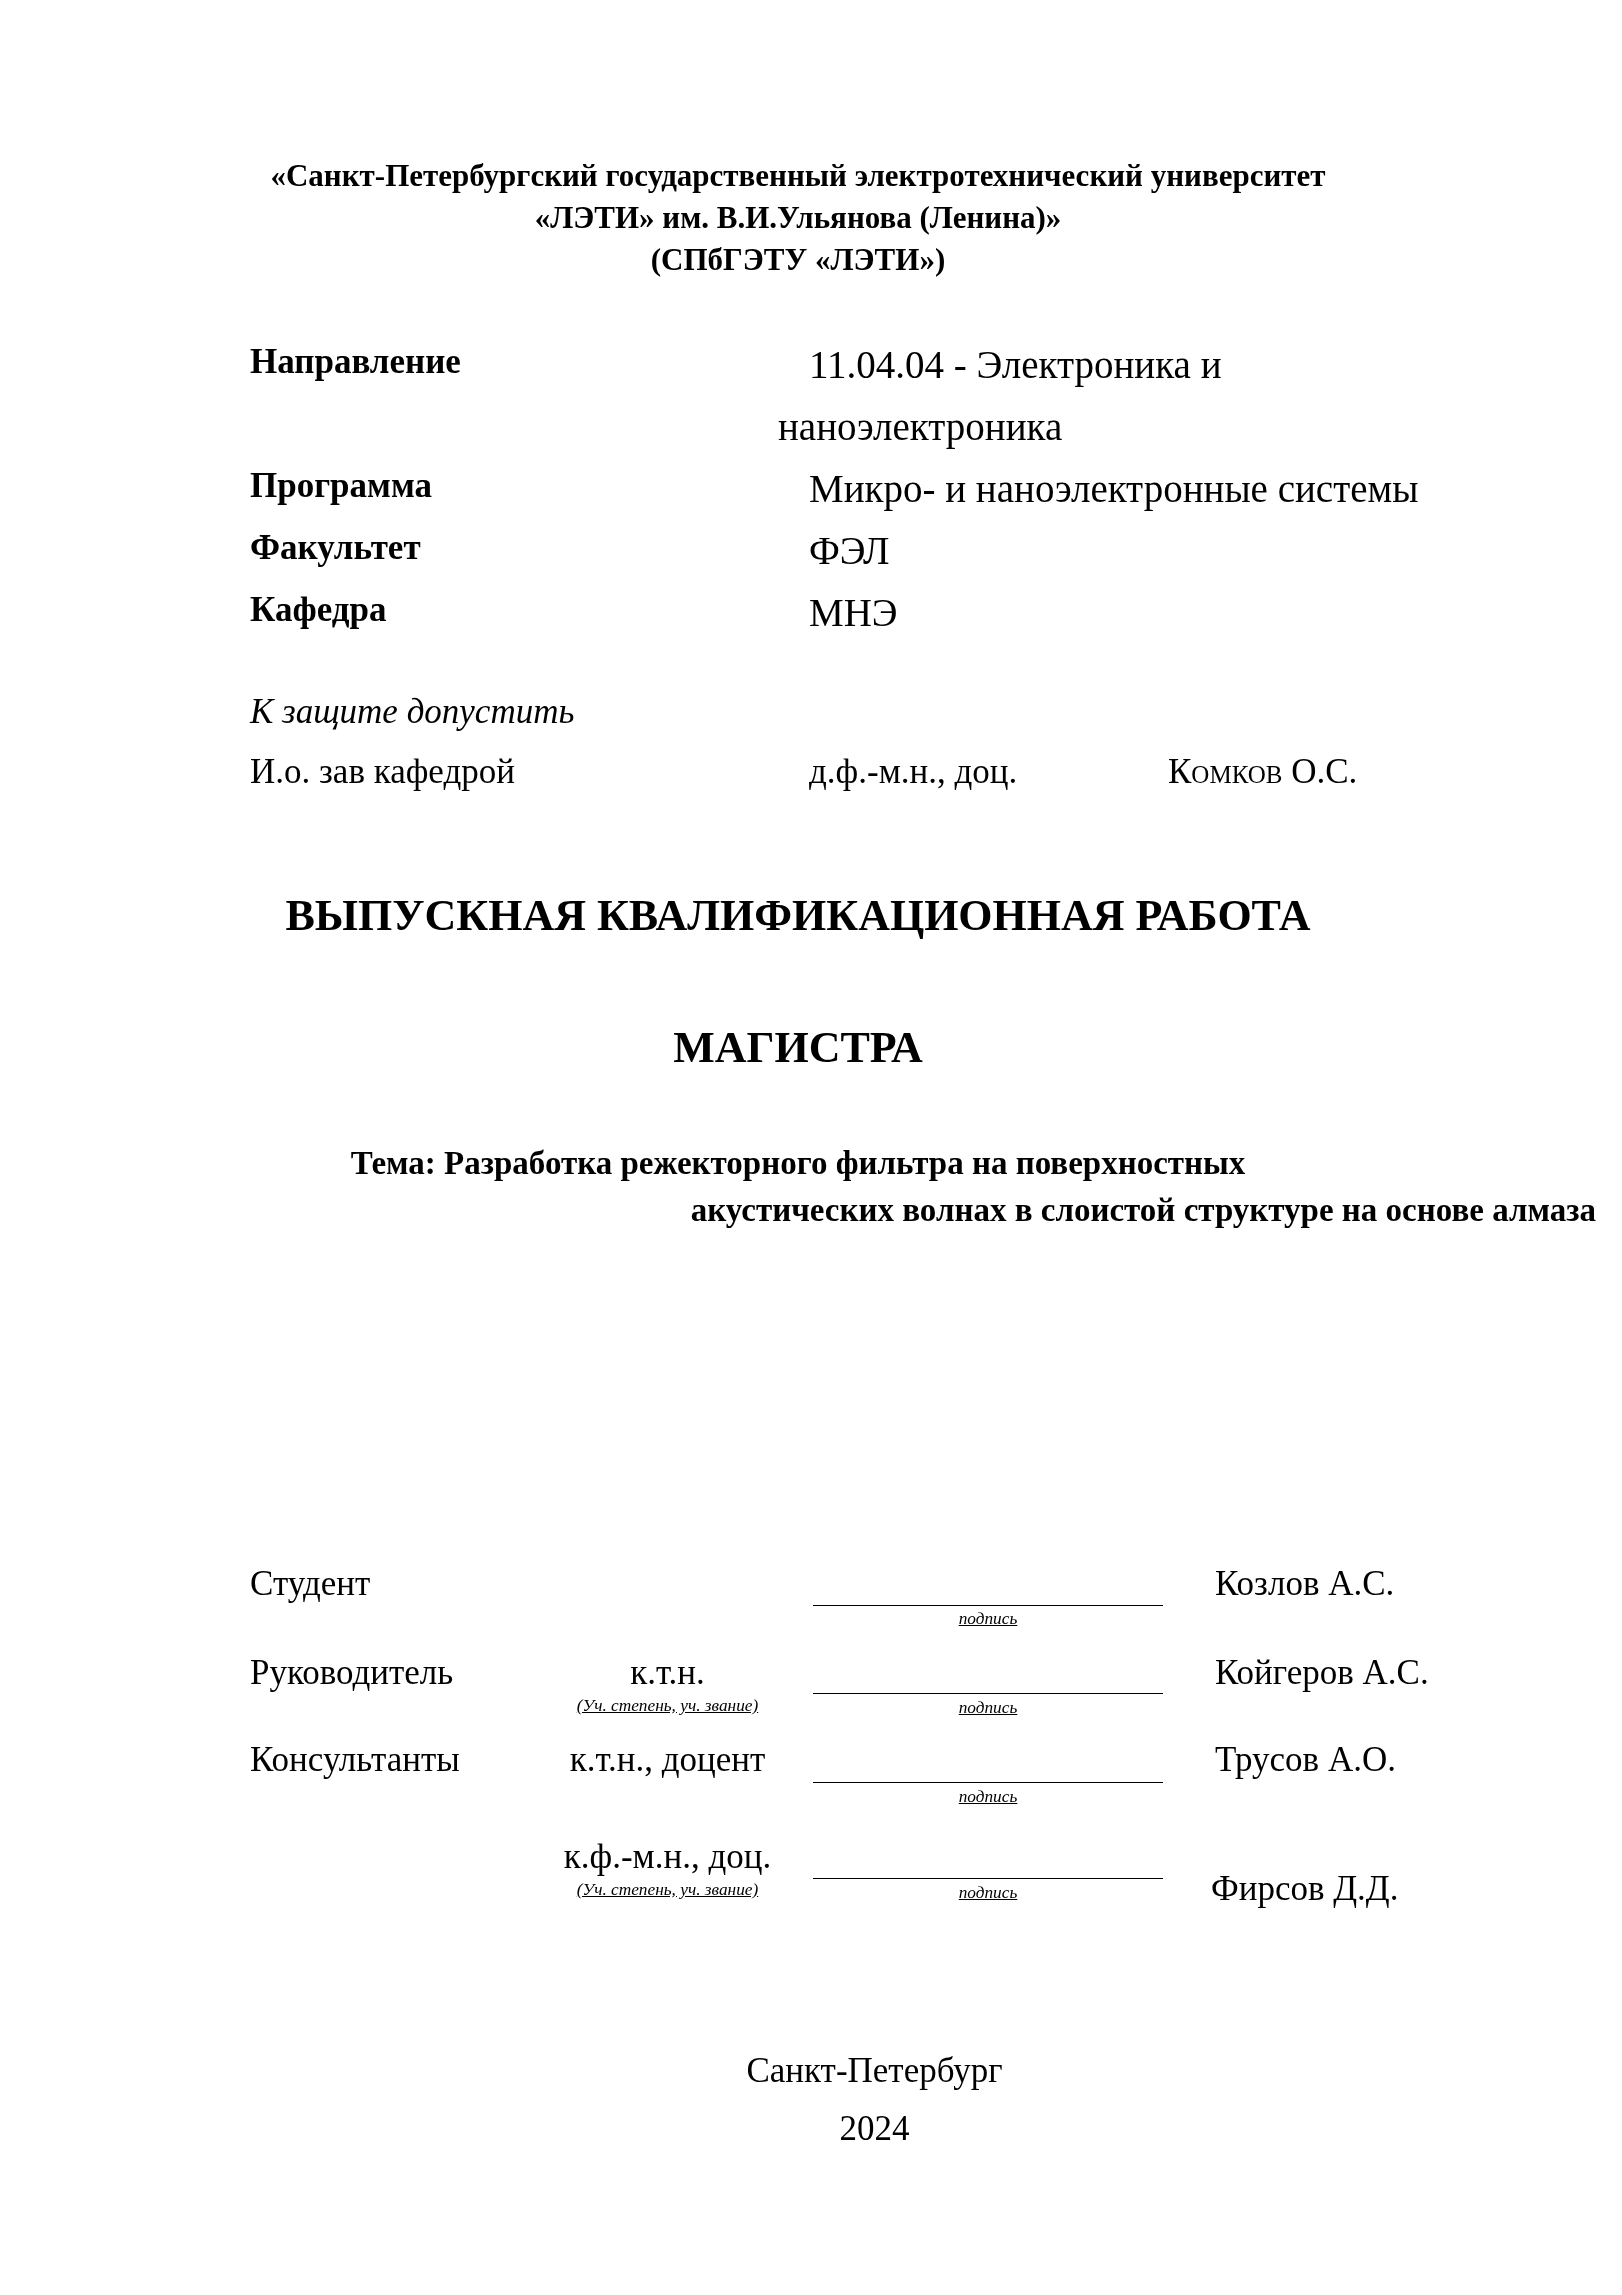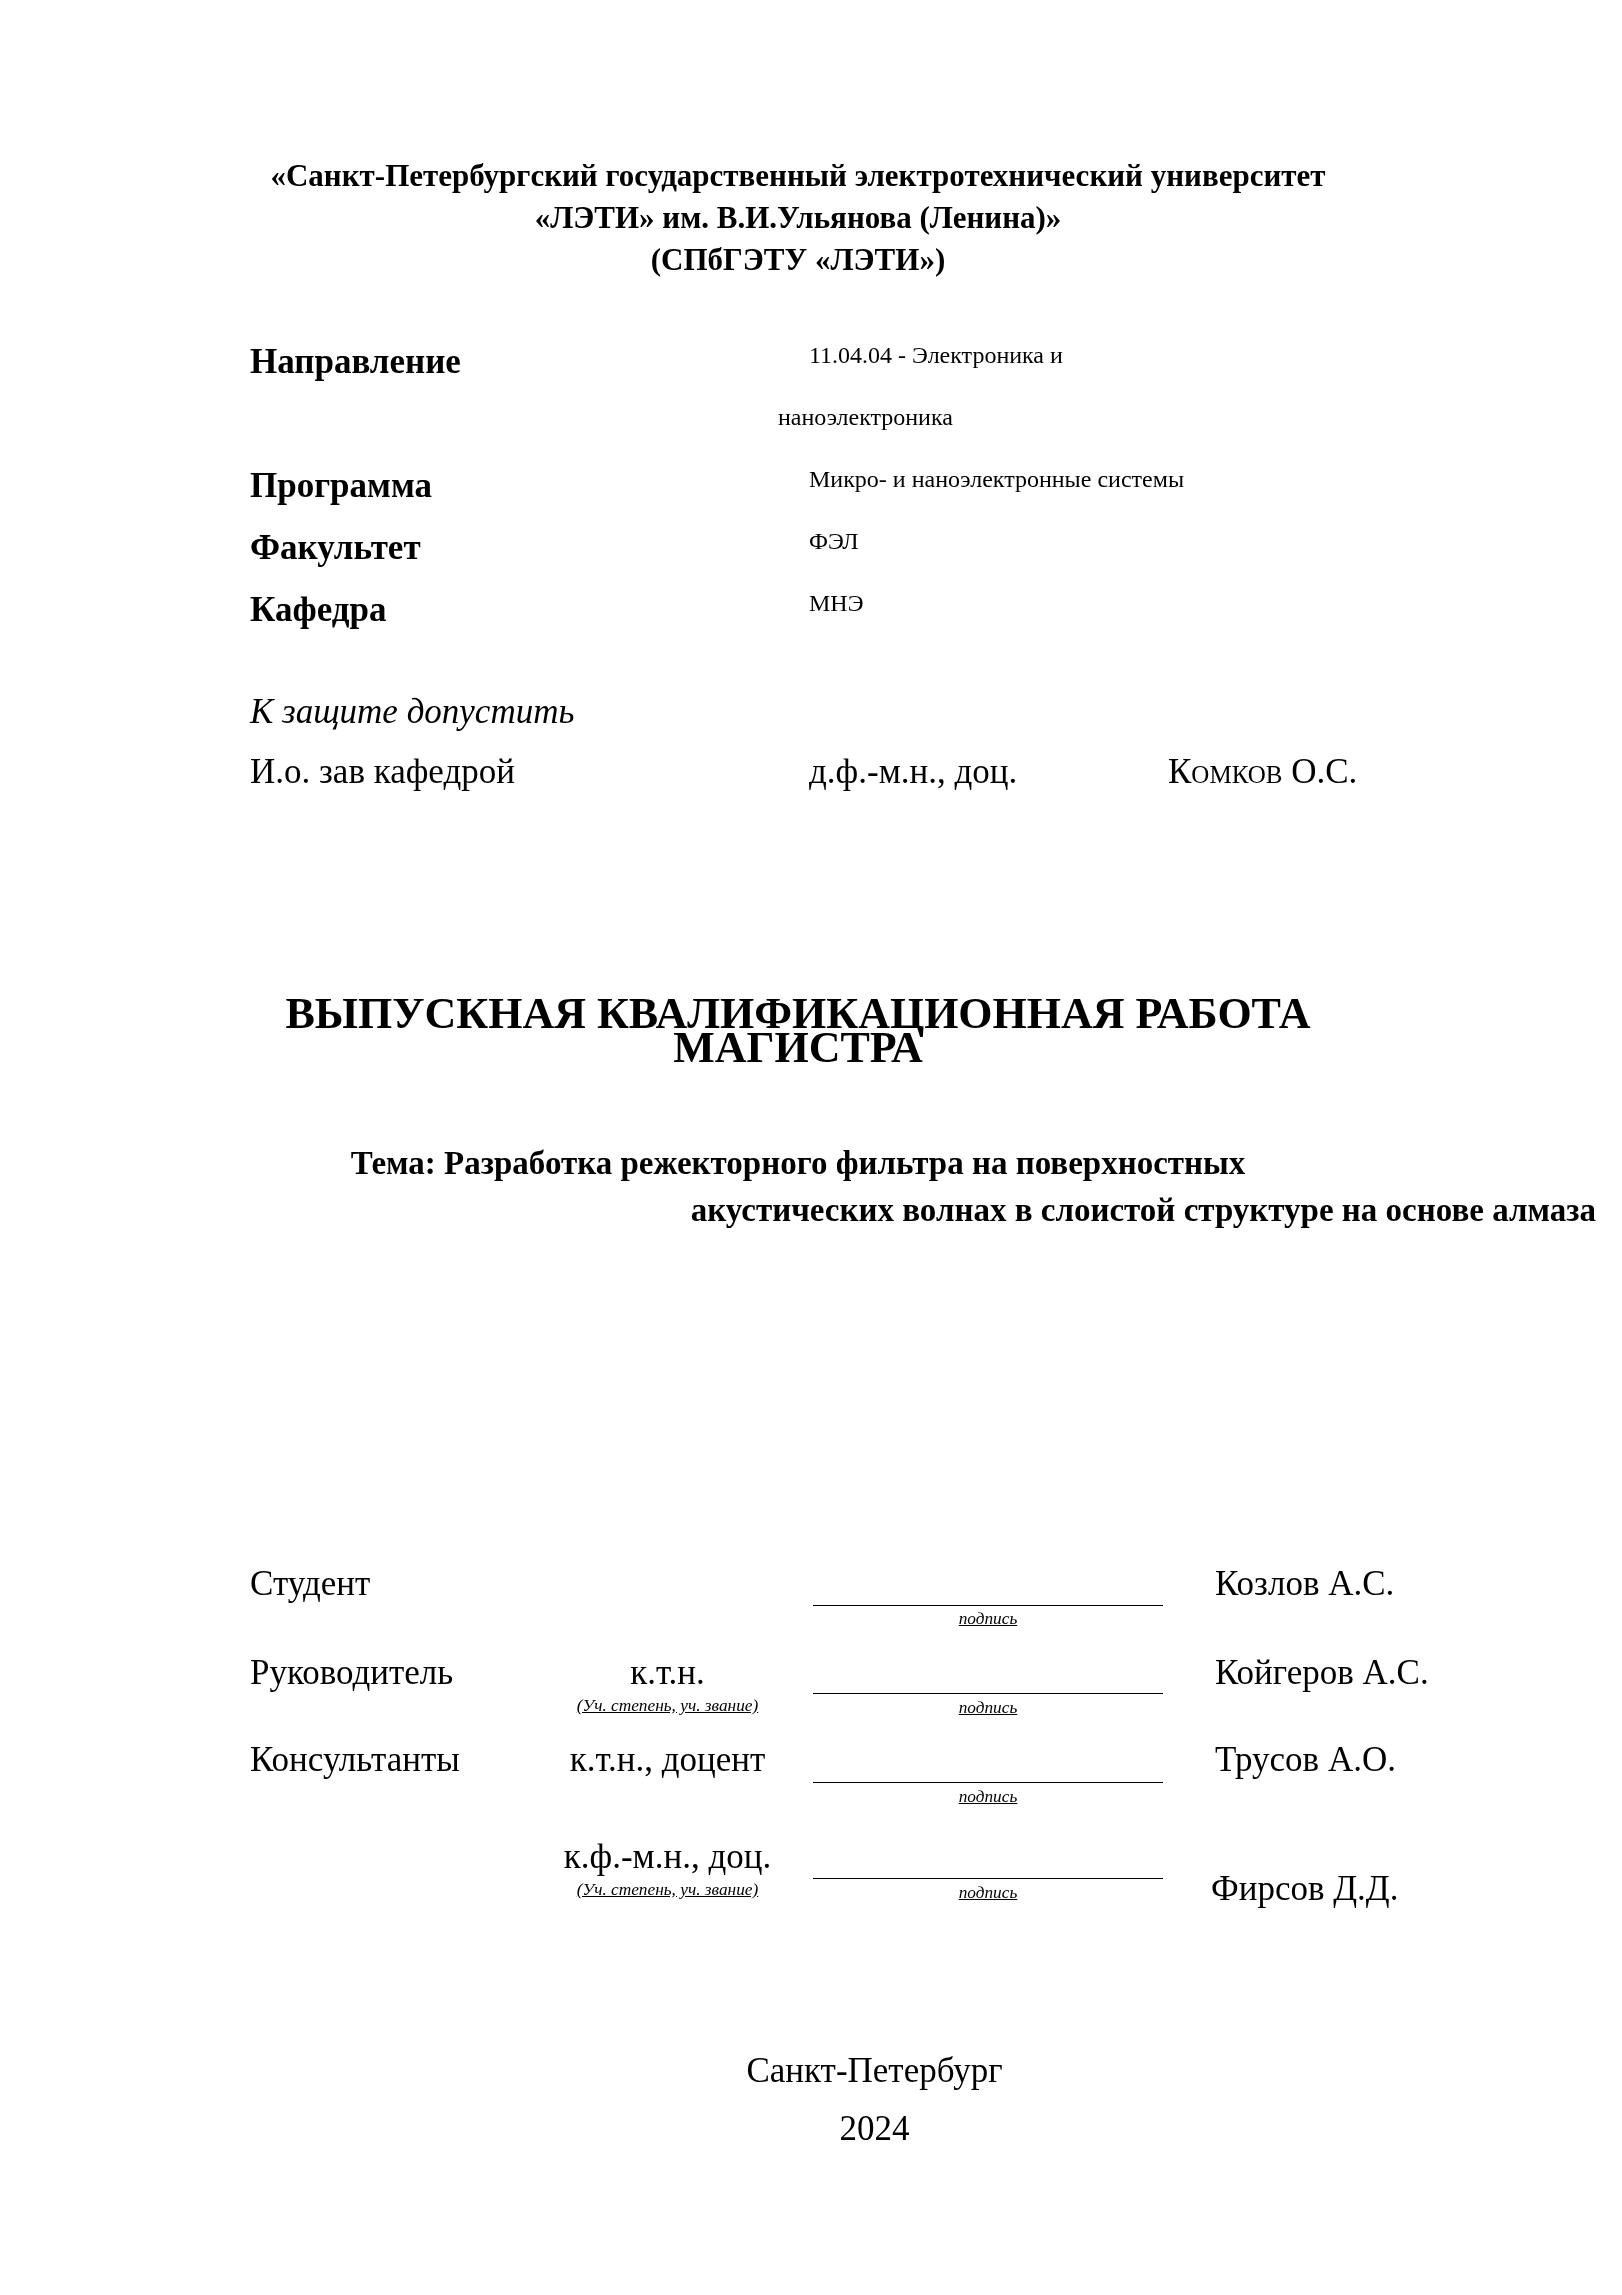--- a/index.html
+++ b/index.html
@@ -2,21 +2,21 @@
 <html style="font-size:12.6px"><head>
 <meta charset="utf-8">
 <style>
   html, body { margin: 0; padding: 0; background: #ffffff; }
   body { width: 1623px; height: 2295px; position: relative; overflow: hidden;
          font-family: "Liberation Serif", "DejaVu Serif", serif; color: #000; }
   .abs { position: absolute; white-space: nowrap; }
   .c { left: 0; width: 1596px; text-align: center; }
   .hdr { font-weight: bold; font-size: 31px; line-height: 41px; }
   .lbl { font-weight: bold; font-size: 35px; }
-  .val { font-size: 24px; }
+  .val { font-size: 39px; }
   .body { font-size: 35px; }
   .it { font-style: italic; }
   .title { font-weight: bold; font-size: 44px; }
   .topic { font-weight: bold; font-size: 33px; }
   .sigline { position: absolute; left: 813px; width: 350px; height: 0; border-top: 1.6px solid #000; }
   .sub { font-style: italic; font-size: 17.3px; text-decoration: underline; }
   .sc { font-variant: small-caps; }
 </style>
 </head>
 <body>
@@ -38,21 +38,21 @@
 
   <div class="abs lbl" style="left:250px; top:590px;">Кафедра</div>
   <div class="abs val" style="left:809px; top:590px;">МНЭ</div>
 </div>
 
 <div class="abs body it" style="left:250px; top:692px;">К защите допустить</div>
 <div class="abs body" style="left:250px; top:752px;">И.о. зав кафедрой</div>
 <div class="abs body" style="left:809px; top:752px;">д.ф.-м.н., доц.</div>
 <div class="abs body sc" style="left:1168px; top:752px;">Комков О.С.</div>
 
-<div class="abs c title" style="top:988px;">ВЫПУСКНАЯ КВАЛИФИКАЦИОННАЯ РАБОТА</div>
+<div class="abs c title" style="top:890px;">ВЫПУСКНАЯ КВАЛИФИКАЦИОННАЯ РАБОТА</div>
 <div class="abs c title" style="top:1022px;">МАГИСТРА</div>
 
 <div class="abs c topic" style="top:1145px;">Тема: Разработка режекторного фильтра на поверхностных</div>
 <div class="abs c topic" style="top:1192px;text-align:right;">акустических волнах в слоистой структуре на основе алмаза</div>
 
 <div>
 
   <div class="abs body" style="left:250px; top:1564px;">Студент</div>
   <div class="sigline" style="top:1605px;"></div>
   <div class="abs sub" style="left:813px; width:350px; text-align:center; top:1609px;">подпись</div>

